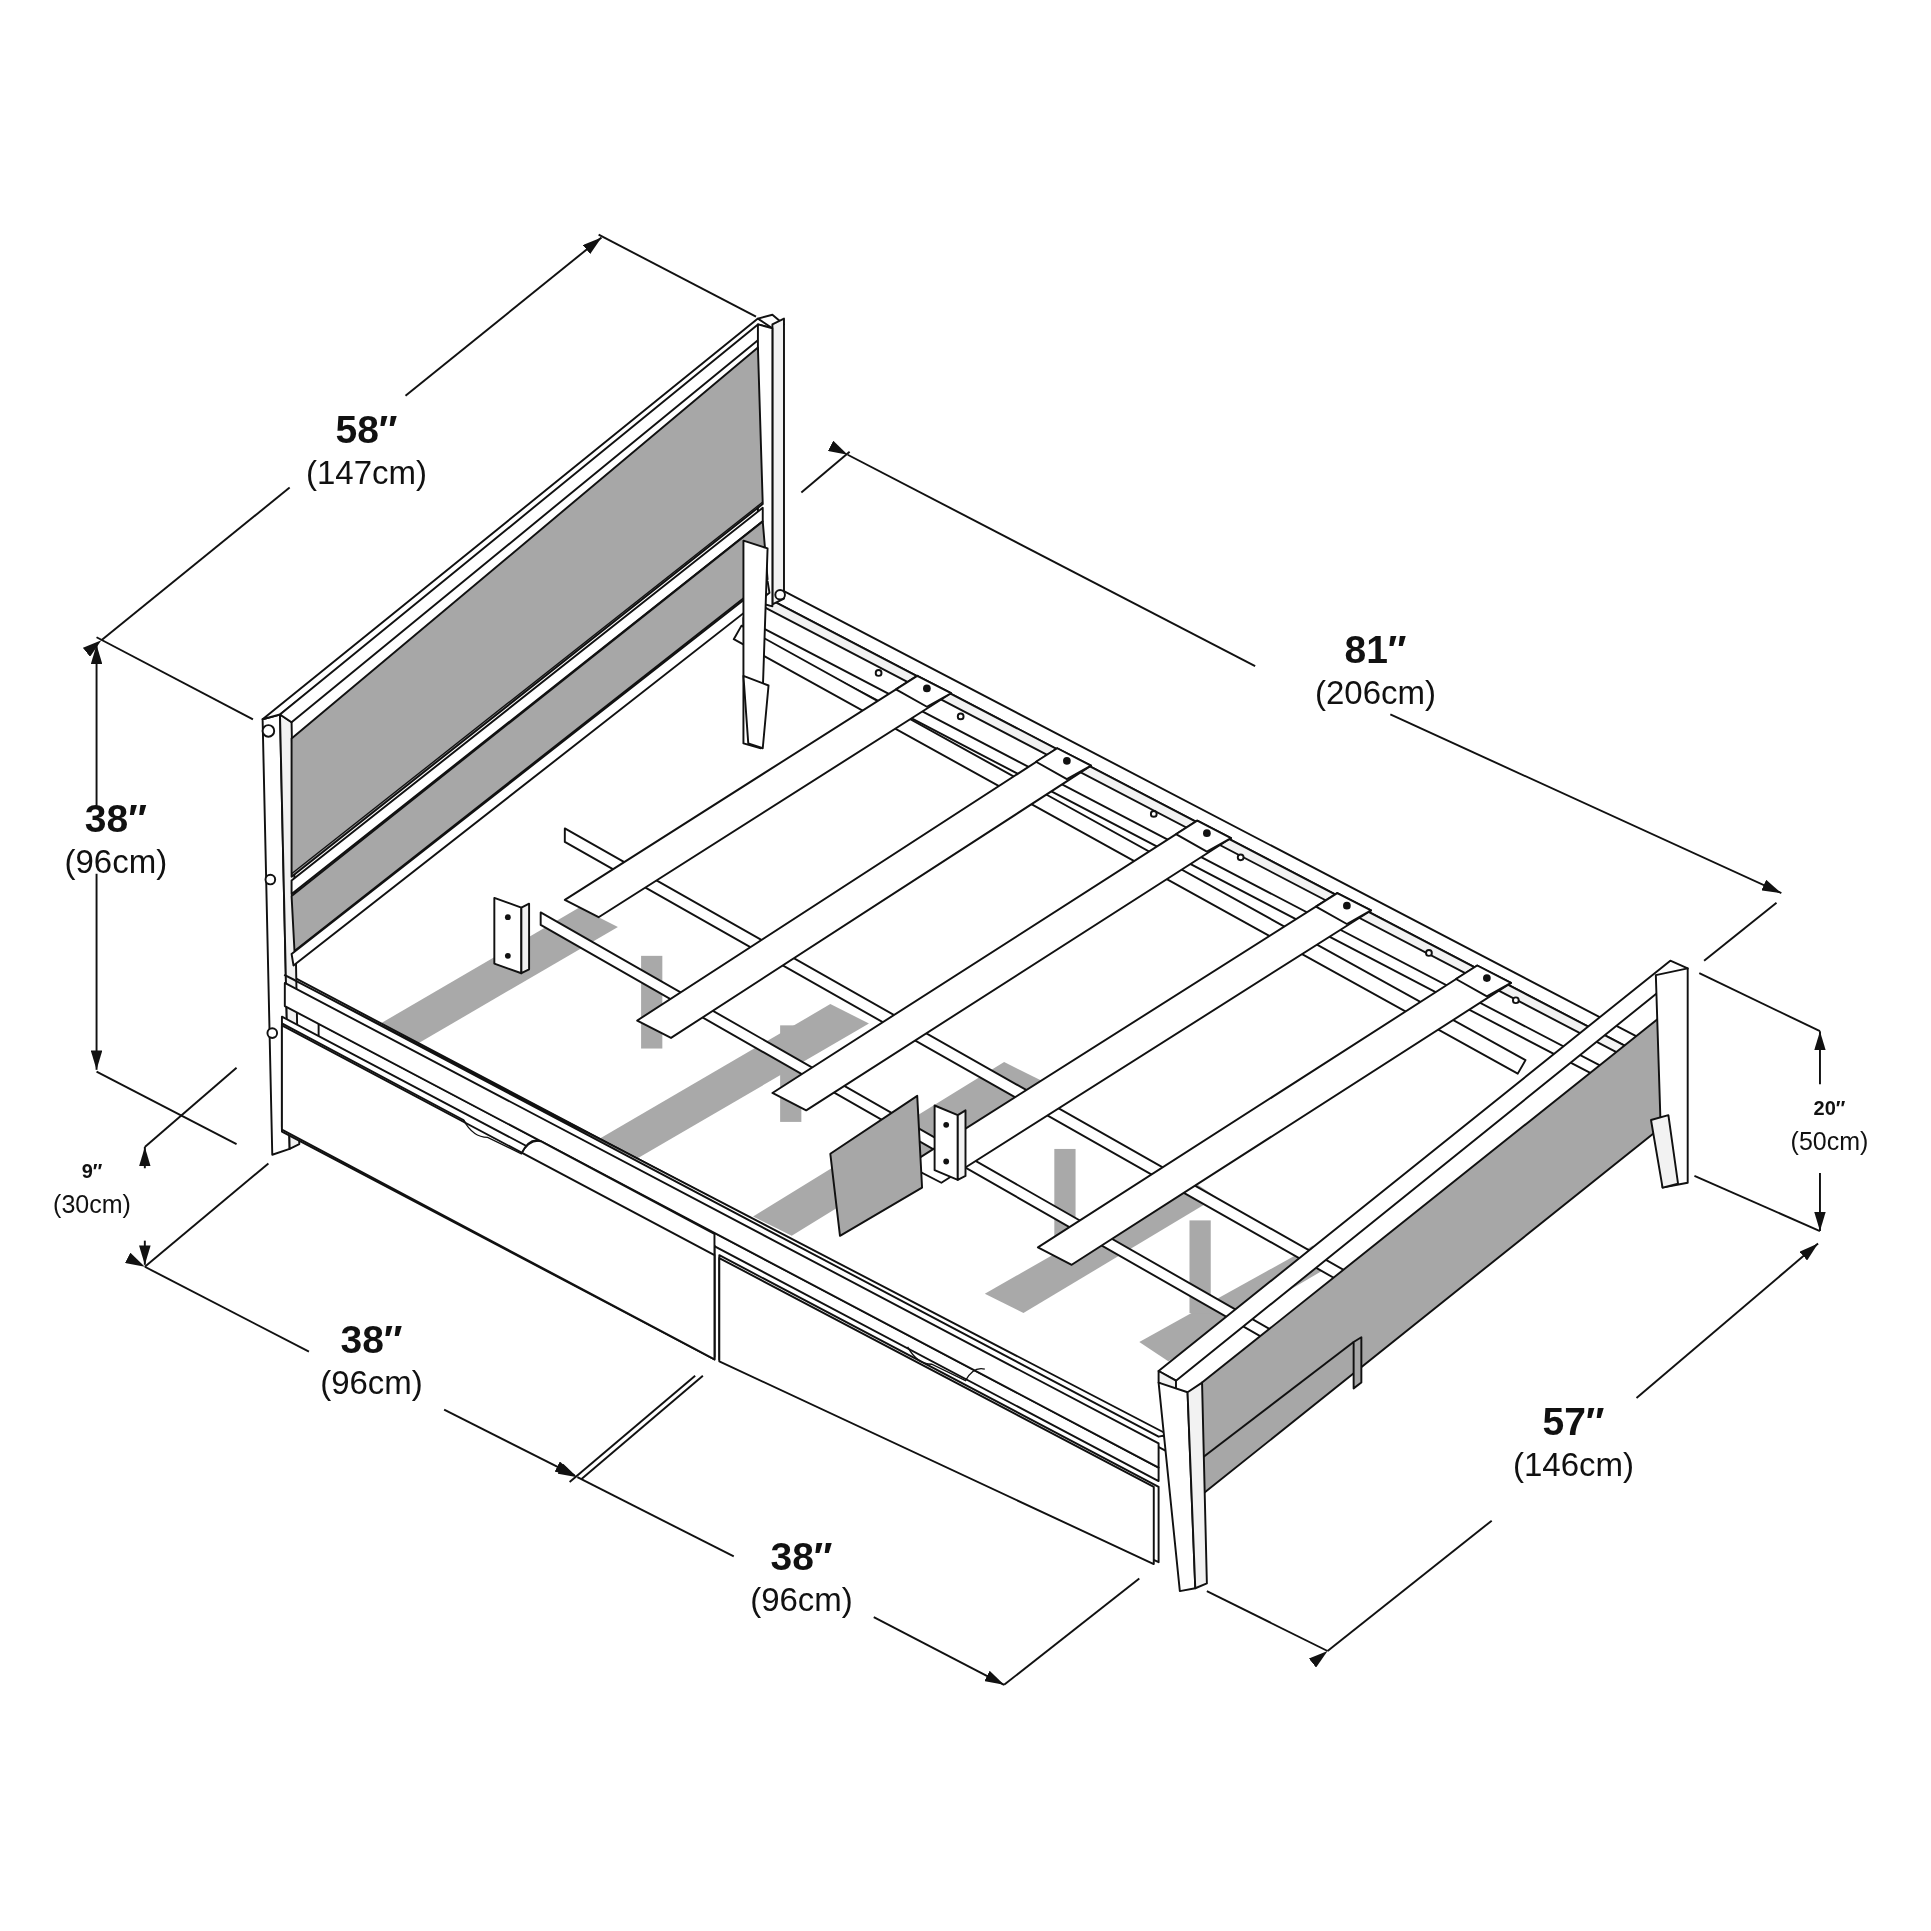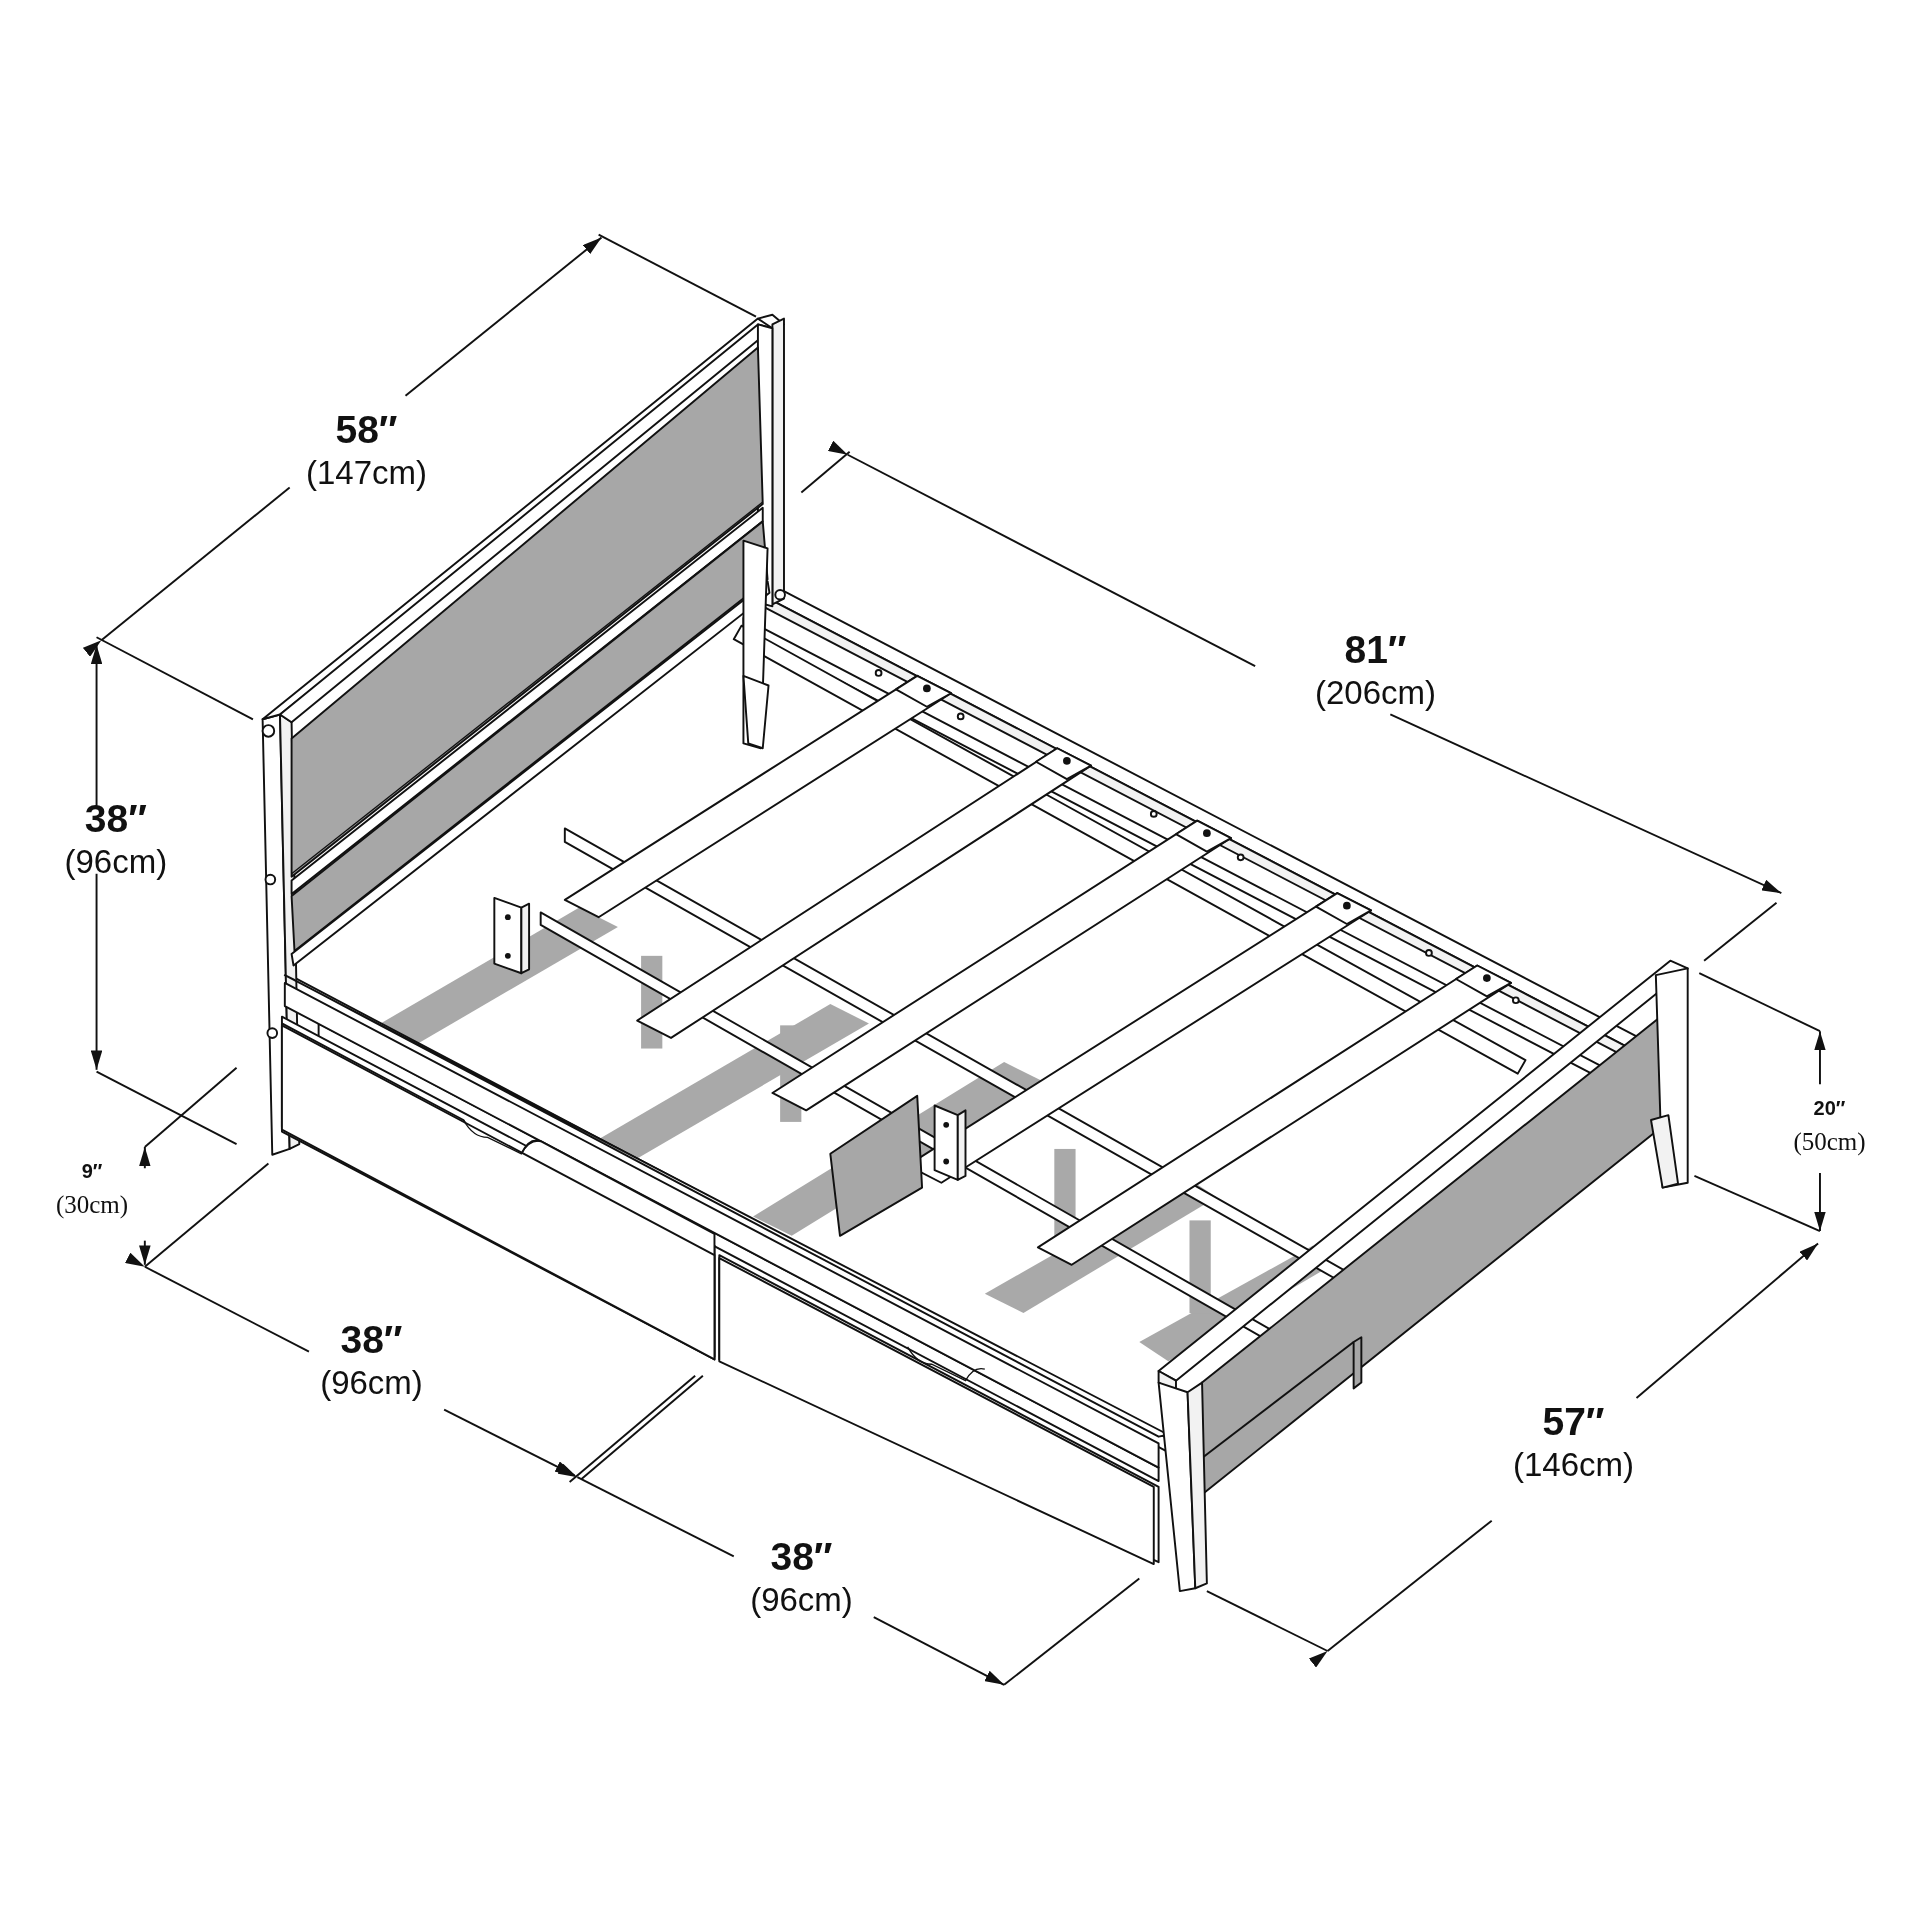--- a/index.html
+++ b/index.html
@@ -13,21 +13,21 @@
   .panel { fill: #a7a7a7; stroke: #111; stroke-width: 2; stroke-linejoin: round; }
   .shadow { fill: #a9a9a9; stroke: none; }
   .hole { fill: #fff; stroke: #111; stroke-width: 2; }
   .dot { fill: #111; }
   .dim { stroke: #111; stroke-width: 2; fill: none; }
   .arrow { fill: #111; }
   .lbl { position: absolute; text-align: center; color: #111; white-space: nowrap; }
   .lbl .in { display: block; font-weight: bold; font-size: 39px; line-height: 44px; }
   .lbl .cm { display: block; font-size: 33px; line-height: 41px; }
   .lbl.small .in { font-size: 20px; line-height: 35px; }
-  .lbl.small .cm { font-size: 25px; line-height: 31px; font-family: Liberation Serif, serif; }
+  .lbl.small .cm { font-size: 25px; line-height: 31px; }
 </style>
 </head>
 <body>
 
 <svg id="drawing" viewBox="0 0 2000 2000" xmlns="http://www.w3.org/2000/svg">
   <defs>
     <marker id="ah" viewBox="0 0 20 12" refX="20" refY="6" markerWidth="20" markerHeight="12" markerUnits="userSpaceOnUse" orient="auto">
       <path d="M0,0 L20,6 L0,12 Z" class="arrow"></path>
     </marker>
   </defs>

